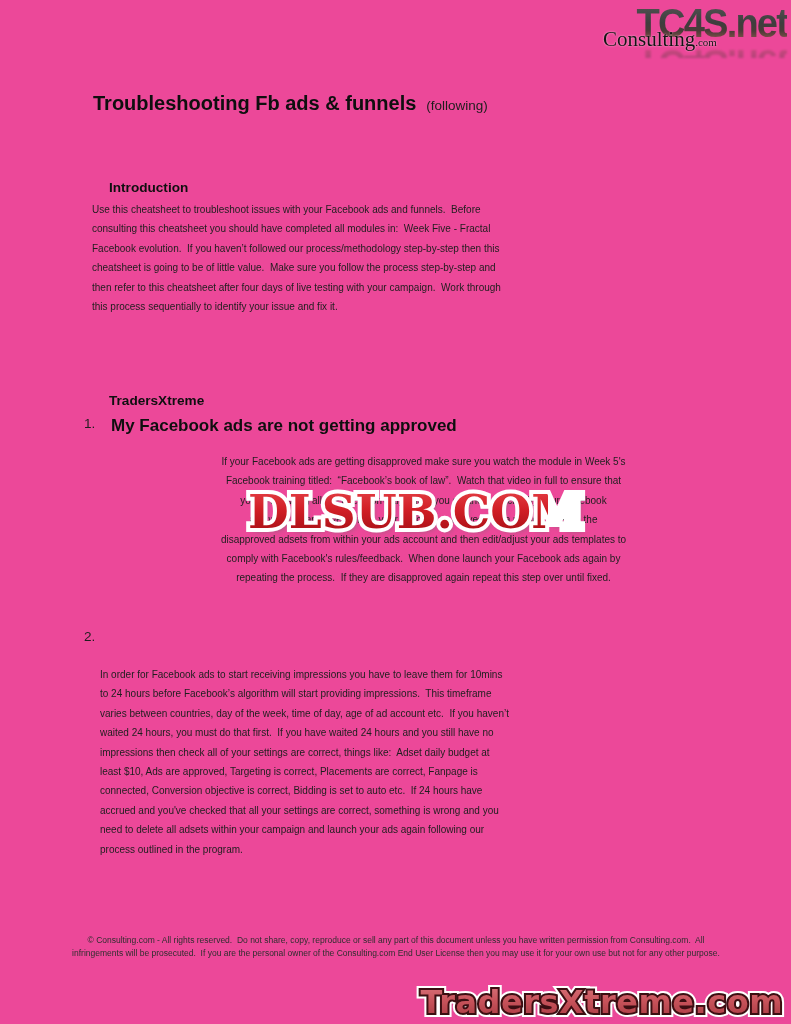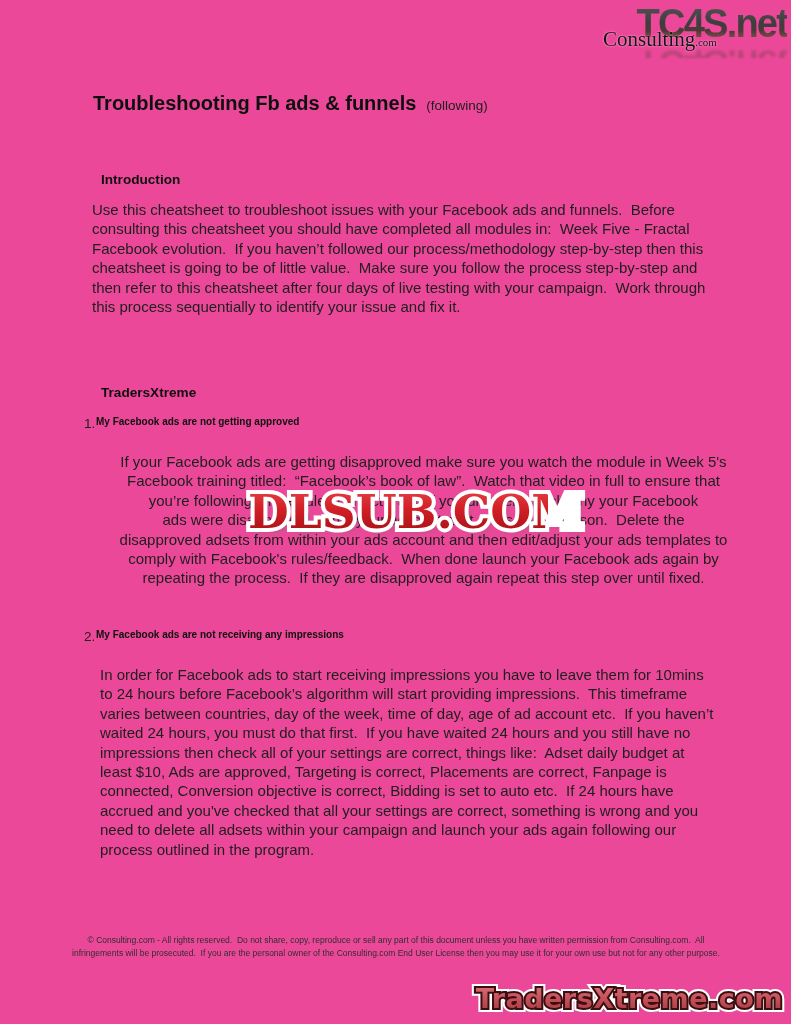--- a/index.html
+++ b/index.html
@@ -33,32 +33,32 @@
     position:absolute; top:24px; left:14px; z-index:2;
     font-family:Liberation Serif, serif; font-size:21px; color:#141414;
     text-shadow:0 0 2px rgba(255,255,255,.7);
     white-space:nowrap;
   }
   .logo-com{font-size:11px;}
 
   
   .title{position:absolute; left:93px; top:92px; margin:0; font-size:20px; font-weight:bold; color:#0f0f0f; white-space:nowrap;}
   .title-suffix{font-size:13.5px; font-weight:normal; margin-left:10px; color:#1d1d1d;}
-  .sec-head{position:absolute; margin:8px; font-size:13.6px; font-weight:bold; color:#0f0f0f; white-space:nowrap;}
+  .sec-head{position:absolute; margin:16px; font-size:13.6px; font-weight:bold; color:#0f0f0f; white-space:nowrap;}
   .h-intro{left:93px; top:164px;}
   .h-instr{left:93px; top:377px;}
 
   
   .body-text{
-    position:absolute; font-size:15px; line-height:19.4px;
+    position:absolute; font-size:10px; line-height:19.4px;
     white-space:pre-wrap; color:#1e1e1e;
   }
   .p-intro{left:92px; top:200px; width:625px;}
   .item-num{position:absolute; left:84px; font-size:13.6px; color:#1e1e1e;}
-  .item-head{position:absolute; left:96px; font-size:10px; font-weight:bold; color:#0f0f0f; white-space:nowrap;}
+  .item-head{position:absolute; left:111px; font-size:17px; font-weight:bold; color:#0f0f0f; white-space:nowrap;}
   .num-1,.head-1{top:416px;}
   .num-2,.head-2{top:629px;}
   .p-item1{left:116px; top:452px; width:615px;text-align:center;}
   .p-item2{left:100px; top:665px; width:615px;}
 
   
   .watermark{
     position:absolute; left:248px; top:484px; width:300px; text-align:center;
     font-family:"DejaVu Serif", serif; font-weight:bold; font-size:47px; line-height:1.2;
     white-space:nowrap;
@@ -76,21 +76,21 @@
 
   
   .footer{
     position:absolute; left:36px; top:934px; width:720px; text-align:center;
     font-size:8.5px; line-height:13px; color:#2e2e2e; white-space:pre-wrap;
   }
 
   
   .banner{
     position:absolute; right:8px; top:983px; height:40px;
-    font-family:"DejaVu Sans", sans-serif; font-weight:bold; font-size:27px;
+    font-family:"DejaVu Sans", sans-serif; font-weight:bold; font-size:32px;
     letter-spacing:.5px; white-space:nowrap;
   }
   .bn-white{
     position:absolute; left:0; top:0; z-index:1; color:#fff;
     -webkit-text-stroke:8px #ffffff;
     text-shadow:2px 3px 4px rgba(150,150,150,.5);
   }
   .bn-dark{
     position:absolute; left:0; top:0; z-index:2; color:#3c0e12;
     -webkit-text-stroke:4px #3c0e12;
@@ -130,21 +130,20 @@
   <div class="item-head head-1">My Facebook ads are not getting approved</div>
   <div class="body-text p-item1">If your Facebook ads are getting disapproved make sure you watch the module in Week 5's
 Facebook training titled:  “Facebook’s book of law”.  Watch that video in full to ensure that
 you’re following all the rules correctly and if you did then check why your Facebook
 ads were disapproved within your account as it gives you a reason.  Delete the
 disapproved adsets from within your ads account and then edit/adjust your ads templates to
 comply with Facebook's rules/feedback.  When done launch your Facebook ads again by
 repeating the process.  If they are disapproved again repeat this step over until fixed.</div>
 
   <div class="item-num num-2">2.</div>
-  <div class="item-head head-2">My Facebook ads are not receiving any impressions</div>
   <div class="body-text p-item2">In order for Facebook ads to start receiving impressions you have to leave them for 10mins
 to 24 hours before Facebook’s algorithm will start providing impressions.  This timeframe
 varies between countries, day of the week, time of day, age of ad account etc.  If you haven’t
 waited 24 hours, you must do that first.  If you have waited 24 hours and you still have no
 impressions then check all of your settings are correct, things like:  Adset daily budget at
 least $10, Ads are approved, Targeting is correct, Placements are correct, Fanpage is
 connected, Conversion objective is correct, Bidding is set to auto etc.  If 24 hours have
 accrued and you've checked that all your settings are correct, something is wrong and you
 need to delete all adsets within your campaign and launch your ads again following our
 process outlined in the program.</div>

